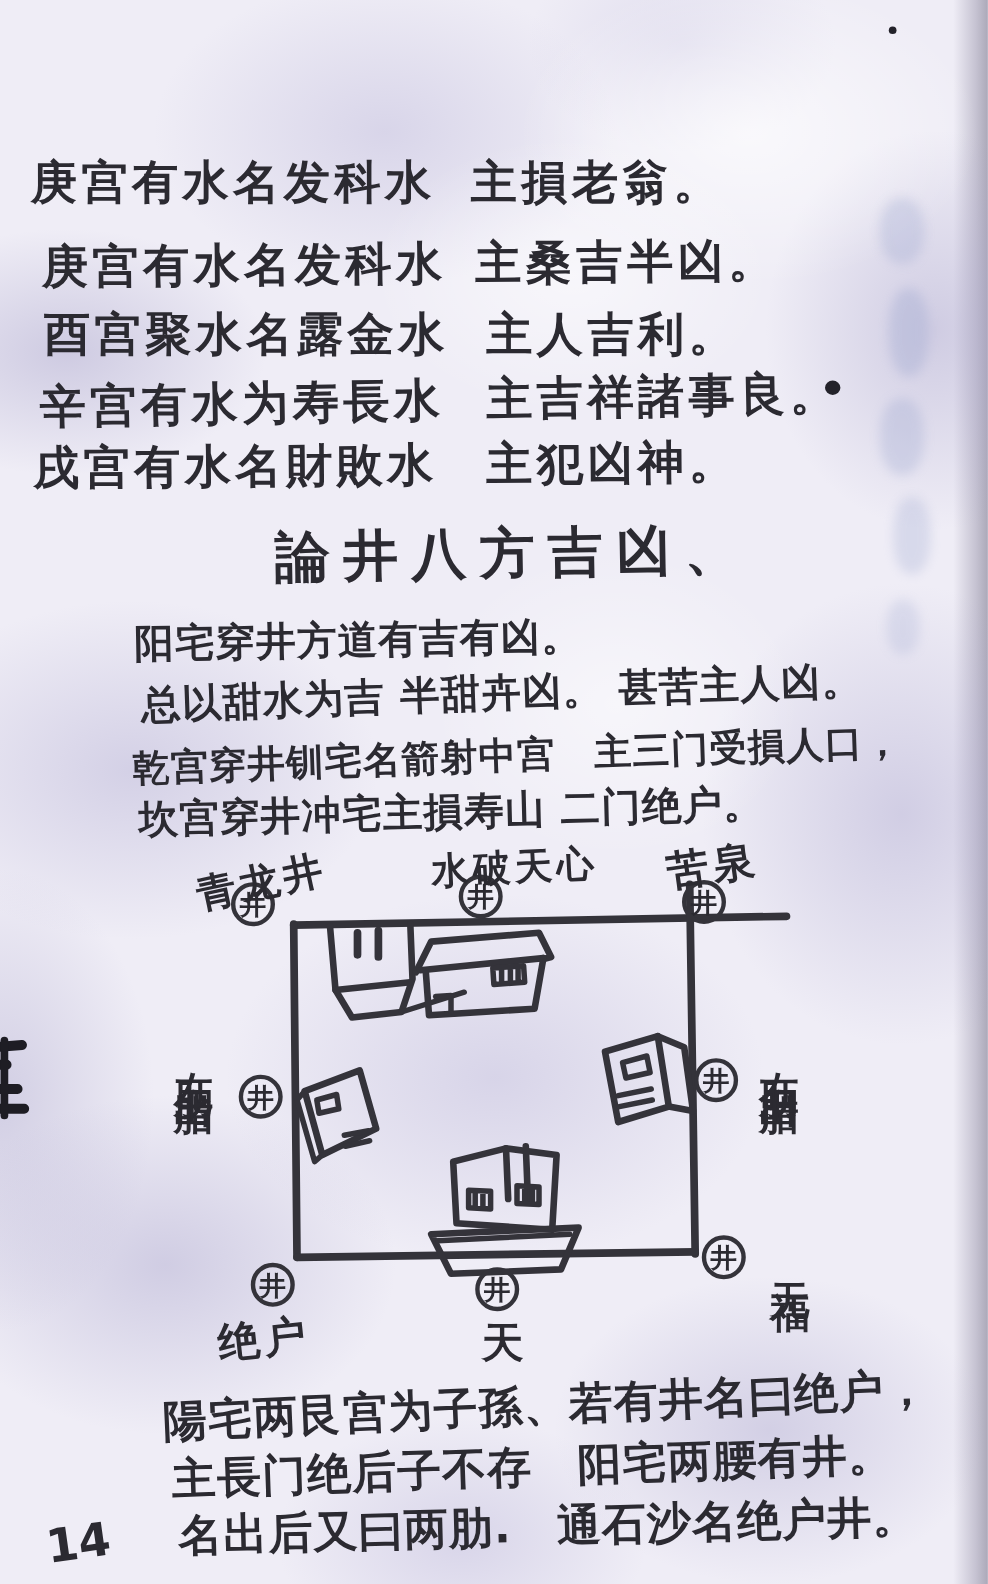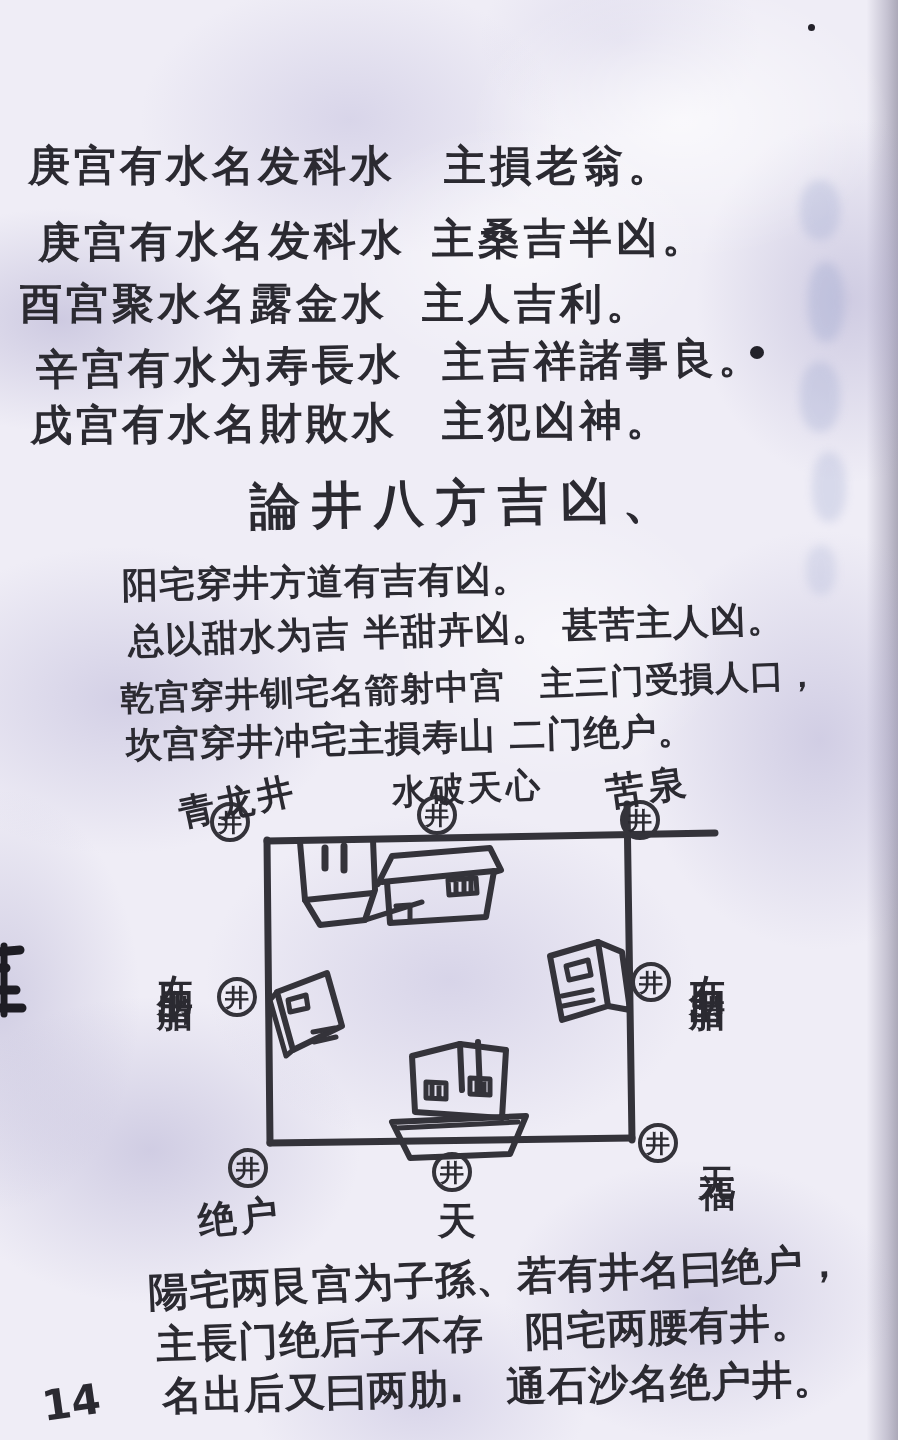--- a/index.html
+++ b/index.html
@@ -43,26 +43,26 @@
 <div class="bleed" style="left:800px;top:180px;width:40px;height:60px;opacity:.25;"></div>
 <div class="bleed" style="left:808px;top:262px;width:36px;height:80px;opacity:.28;"></div>
 <div class="bleed" style="left:800px;top:362px;width:40px;height:70px;opacity:.26;"></div>
 <div class="bleed" style="left:812px;top:452px;width:34px;height:70px;opacity:.24;"></div>
 <div class="bleed" style="left:806px;top:545px;width:30px;height:50px;opacity:.2;"></div>
 
 <div class="dot" style="left:808px;top:24px;width:7px;height:7px;"></div>
 <div class="dot" style="left:750px;top:346px;width:14px;height:13px;"></div>
 
 <div class="hw s1" style="left:28px;top:138px;">
-  <span class="c1">庚宫有水名发科水</span><span class="c2" style="margin-left:48px;">主損老翁。</span>
+  <span class="c1">庚宫有水名发科水</span><span class="c2" style="margin-left:32px;">主損老翁。</span>
 </div>
 <div class="hw s1" style="left:38px;top:212px;transform:rotate(-0.5deg);">
   <span class="c1">庚宫有水名发科水</span><span class="c2" style="margin-left:26px;">主桑吉半凶。</span>
 </div>
-<div class="hw s1" style="left:20px;top:276px;">
+<div class="hw s1" style="left:40px;top:276px;">
   <span class="c1">酉宫聚水名露金水</span><span class="c2" style="margin-left:34px;">主人吉利。</span>
 </div>
 <div class="hw s1" style="left:36px;top:336px;transform:rotate(-1deg);">
   <span class="c1">辛宫有水为寿長水</span><span class="c2" style="margin-left:38px;">主吉祥諸事良。</span>
 </div>
 <div class="hw s1" style="left:30px;top:395px;transform:rotate(-0.5deg);">
   <span class="c1">戌宫有水名財敗水</span><span class="c2" style="margin-left:44px;">主犯凶神。</span>
 </div>
 
 <div class="hw title" style="left:250px;top:470px;">論井八方吉凶、</div>

